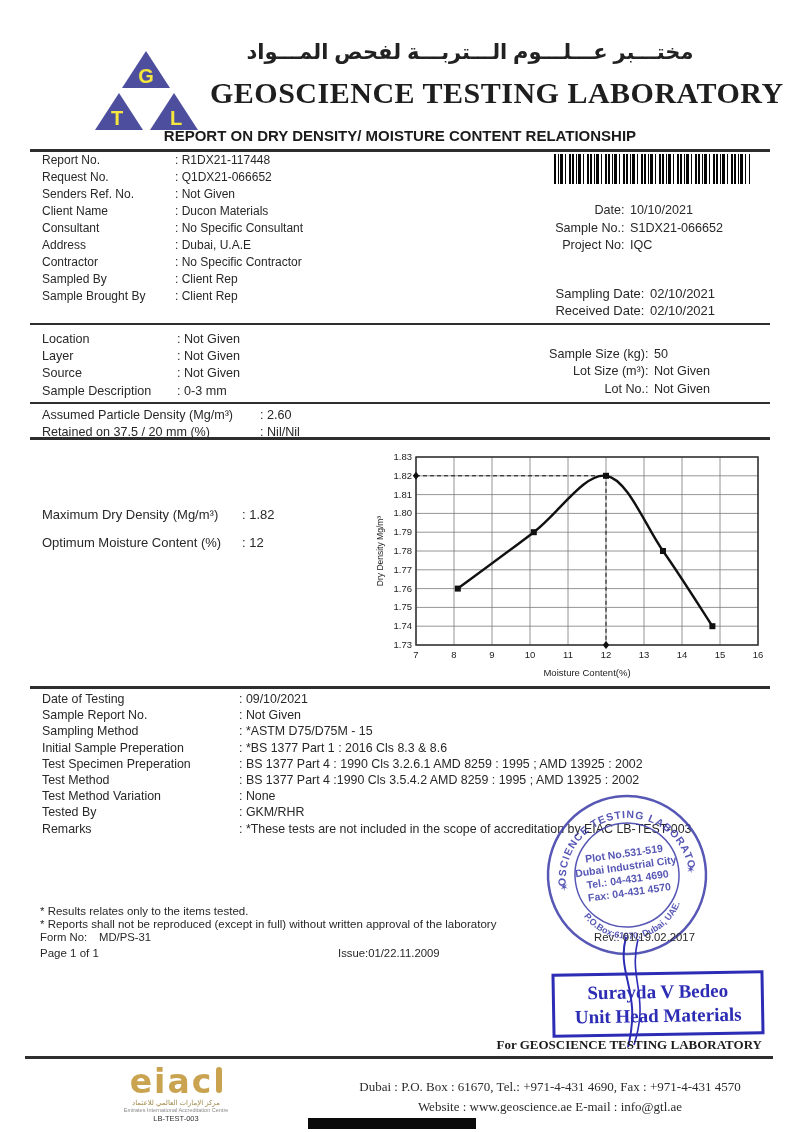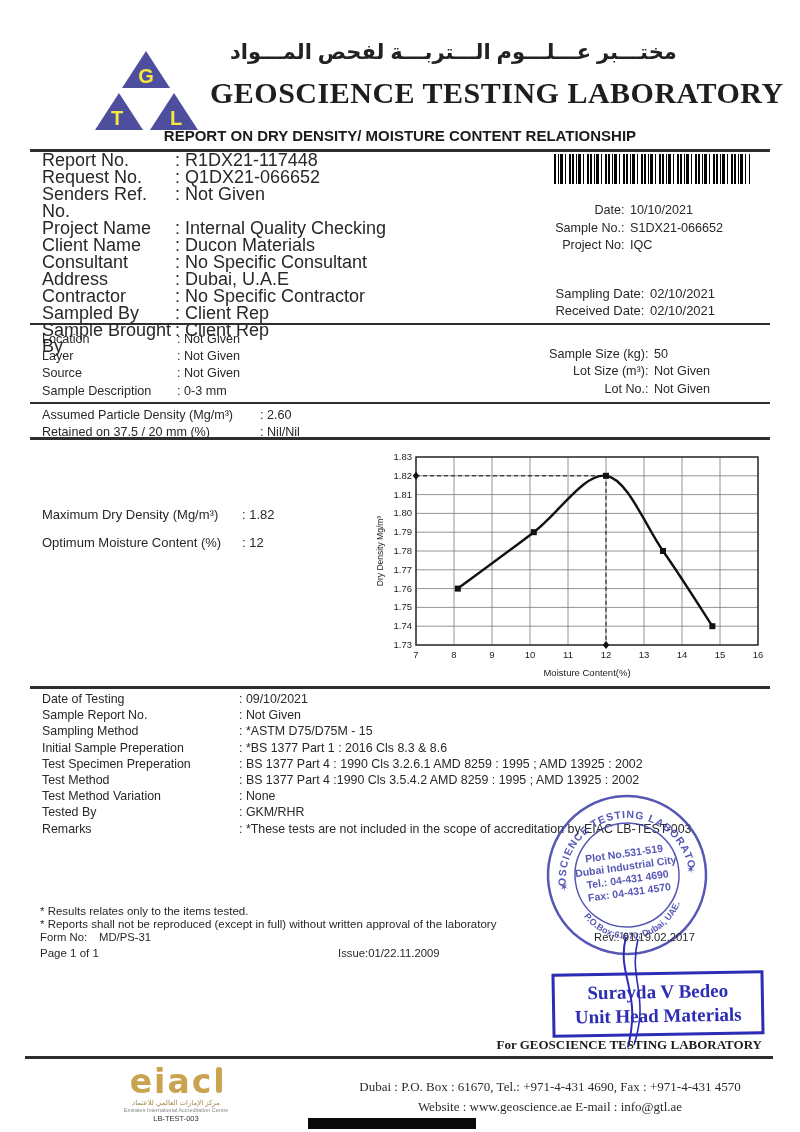--- a/index.html
+++ b/index.html
@@ -4,38 +4,38 @@
 <style>
   html,body{margin:0;padding:0;}
   body{width:800px;height:1132px;position:relative;background:#fff;
        font-family:"Liberation Sans","DejaVu Sans",sans-serif;color:#282828;}
   .page{position:absolute;inset:0;overflow:hidden;}
   .abs{position:absolute;}
   .hr{position:absolute;left:30px;width:740px;background:#2e2e2e;height:2px;}
 
   
   #gtl-logo{left:90px;top:50px;}
-  #arabic-title{left:230px;top:40px;width:480px;text-align:left;font-weight:bold;
+  #arabic-title{left:230px;top:40px;width:480px;text-align:center;font-weight:bold;
                 font-size:21px;color:#222;direction:rtl;}
   #lab-name{left:210px;top:76px;width:520px;text-align:center;
             font-family:"Liberation Serif","DejaVu Serif",serif;font-weight:bold;
             font-size:30px;color:#1e1e1e;letter-spacing:.5px;white-space:nowrap;}
   #report-title{left:30px;top:127px;width:740px;text-align:center;font-weight:bold;
                 font-size:15px;color:#1b1b1b;}
 
   
   .lv-row{display:flex;}
   .lv-row .lbl{flex:0 0 var(--lw,133px);}
   .lv-row .val::before{content:": ";white-space:pre;}
   .r-row{display:flex;}
   .r-row .lbl{flex:0 0 var(--rw,178px);text-align:right;}
   .r-row .lbl::after{content:": ";white-space:pre;}
   .r-row .val{padding-left:2px;}
 
-  #info-block{left:42px;top:152px;font-size:18px;line-height:16.95px;--lw:133px;}
+  #info-block{left:42px;top:152px;font-size:12px;line-height:16.95px;--lw:133px;}
   #doc-block{left:450px;top:202px;width:300px;font-size:12.6px;line-height:17.6px;--rw:178px;}
   #date-block{left:450px;top:285px;width:300px;font-size:13px;line-height:17.3px;--rw:198px;}
   #barcode{left:554px;top:154px;width:196px;height:30px;
     background:repeating-linear-gradient(90deg,#050505 0 2px,#fff 2px 4px,#050505 4px 5px,
       #fff 5px 6px,#050505 6px 9px,#fff 9px 11px,#050505 11px 12px,#fff 12px 15px,
       #050505 15px 17px,#fff 17px 18px);}
   #hr1{top:149px;height:2.5px;}
   #hr2{top:323px;}
   #sample-block{left:42px;top:331px;font-size:12.6px;line-height:17.2px;--lw:135px;}
   #lot-block{left:440px;top:346px;width:280px;font-size:12.6px;line-height:17.4px;--rw:212px;}
@@ -113,24 +113,20 @@
       <div class="lv-row">
         <span class="lbl">Request No.</span>
         <span class="val">Q1DX21-066652</span>
       </div>
 
       <div class="lv-row">
         <span class="lbl">Senders Ref. No.</span>
         <span class="val">Not Given</span>
       </div>
 
-      <div class="lv-row">
-        <span class="lbl">Project Name</span>
-        <span class="val">Internal Quality Checking</span>
-      </div>
 
       <div class="lv-row">
         <span class="lbl">Client Name</span>
         <span class="val">Ducon Materials</span>
       </div>
 
       <div class="lv-row">
         <span class="lbl">Consultant</span>
         <span class="val">No Specific Consultant</span>
       </div>

